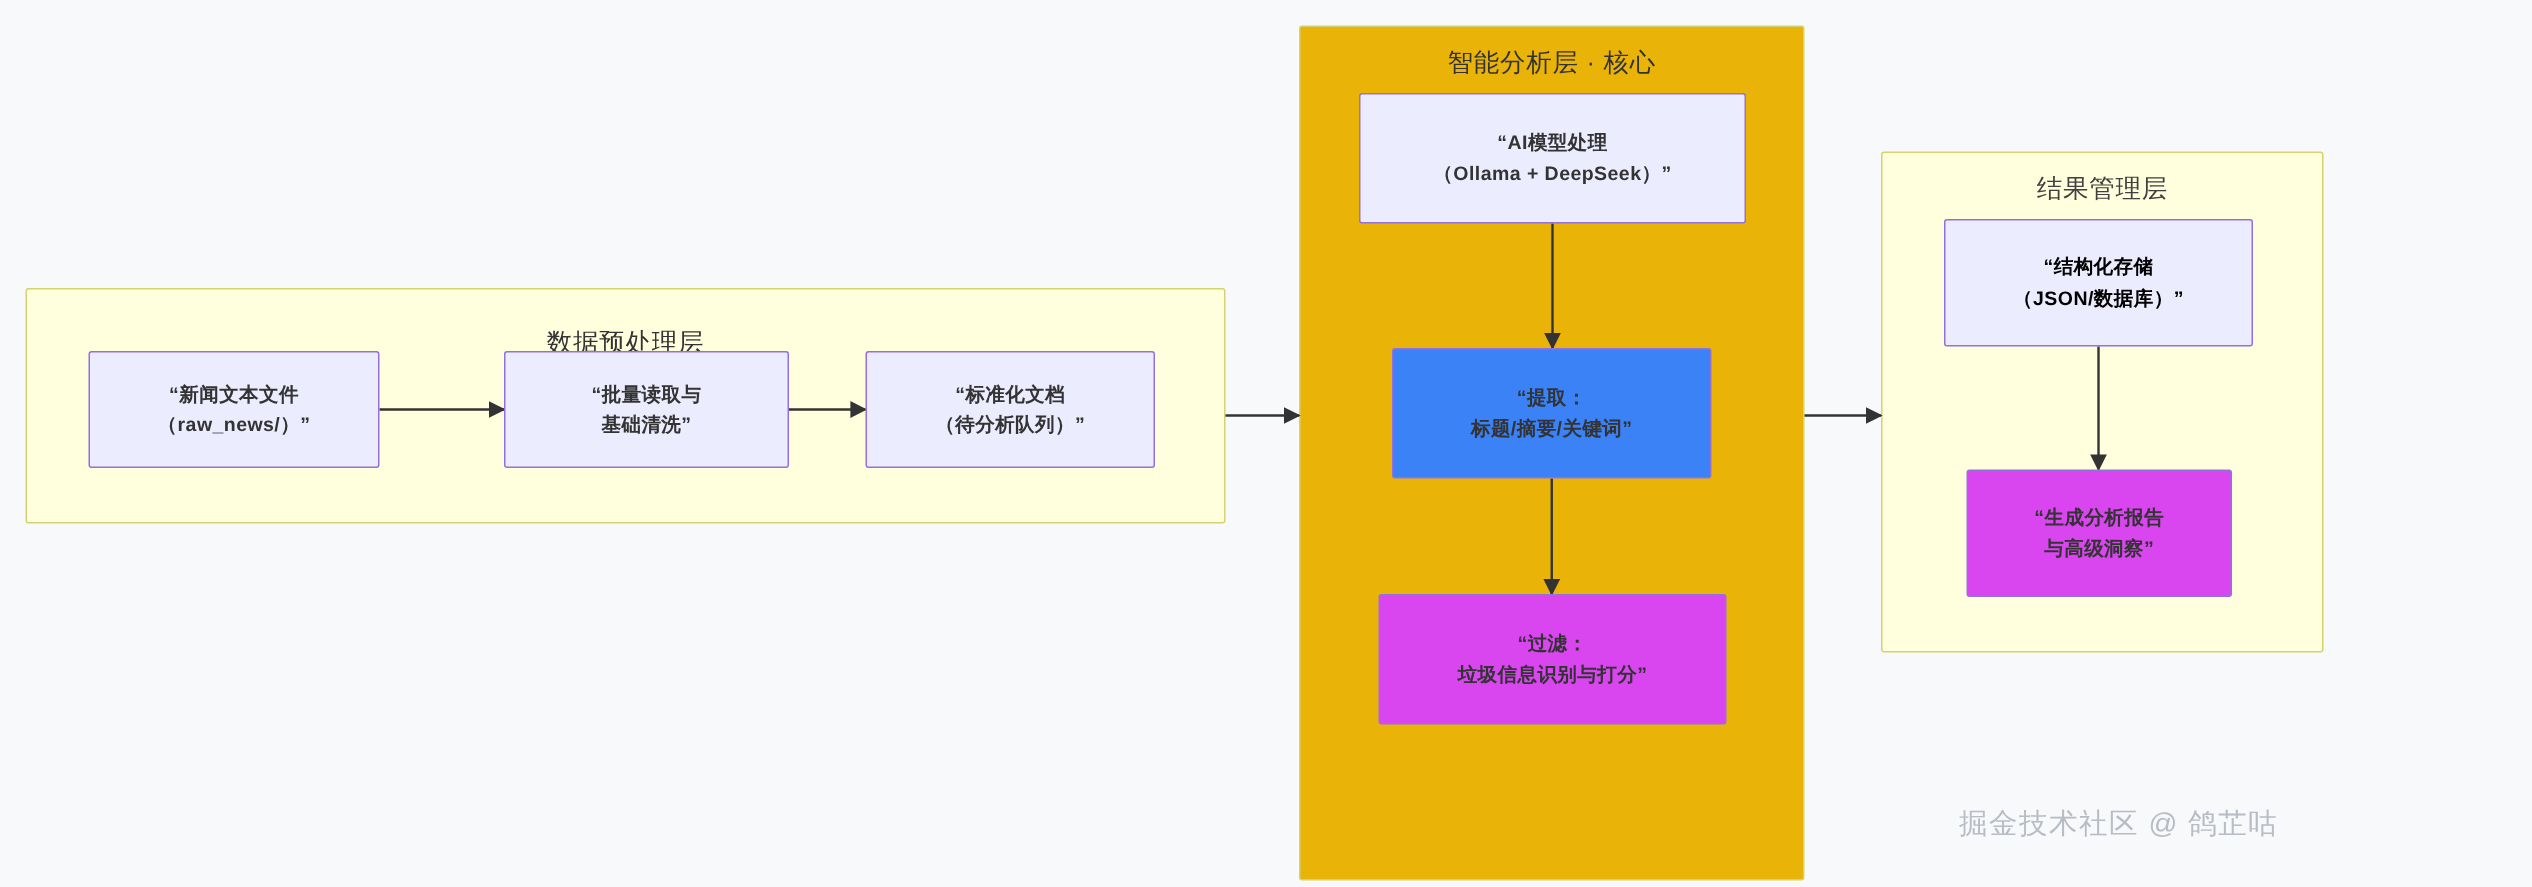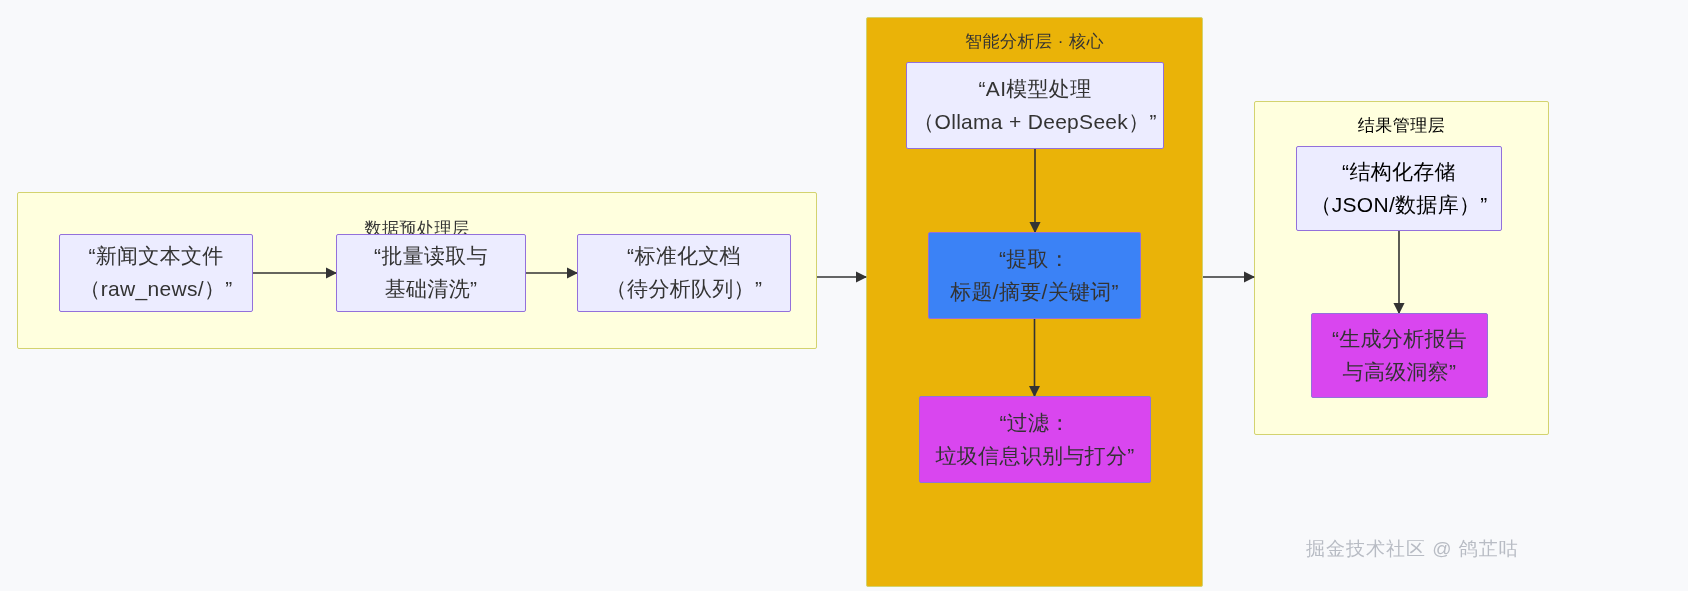--- a/index.html
+++ b/index.html
@@ -35,25 +35,26 @@
   .node {
     position: absolute;
     background: #ececff;
     border: 1.3px solid #9370db;
     border-radius: 2px;
     box-sizing: border-box;
     display: flex;
     flex-direction: column;
     align-items: center;
     justify-content: center;
-    font-size: 21px;
+    font-size: 13px;
     color: #333333;
     line-height: 1.55;
     text-align: center;
     letter-spacing: 0.3px;
+    font-weight: bold;
   }
   .node .ln { display: block; white-space: nowrap; }
   svg.edges {
     position: absolute;
     left: 0;
     top: 0;
     width: 1688px;
     height: 591px;
     pointer-events: none;
     overflow: visible;
@@ -73,21 +74,21 @@
 
   <div class="cluster" id="cluster-preprocess" style="left: 17px; top: 192px; width: 800px; height: 157px; background: rgb(255, 255, 222); border-color: rgb(211, 211, 111);">
     <div class="cluster-title" style="top: 12px; color: rgb(51, 51, 51); margin-top: 12px;">数据预处理层</div>
   </div>
 
   <div class="cluster" id="cluster-analysis" style="left: 866px; top: 17px; width: 337px; height: 570px; background: #eab308; border-color: rgb(211, 211, 111);">
     <div class="cluster-title" style="top: 12px; color: rgb(51, 51, 51);">智能分析层 · 核心</div>
   </div>
 
   <div class="cluster" id="cluster-results" style="left: 1254px; top: 101px; width: 295px; height: 334px; background: rgb(255, 255, 222); border-color: rgb(211, 211, 111);">
-    <div class="cluster-title" style="top: 12px; color: #000000;">结果管理层</div>
+    <div class="cluster-title" style="top: 12px; color: #404040;">结果管理层</div>
   </div>
 
   <svg class="edges" id="edge-layer">
     <defs>
       <marker id="arrowhead" viewBox="0 0 10 10" refX="9" refY="5" markerWidth="7" markerHeight="7" orient="auto-start-reverse">
         <path d="M 0 0 L 10 5 L 0 10 z" fill="#333333"></path>
       </marker>
     </defs>
     <g id="edge-paths">
         <line x1="253" y1="273" x2="336" y2="273" stroke="#333333" stroke-width="1.6" marker-end="url(#arrowhead)"></line>
@@ -103,21 +104,21 @@
   <div class="node" id="node-raw-news" style="left: 59px; top: 234px; width: 194px; height: 78px; background: rgb(236, 236, 255); border-color: rgb(147, 112, 219); color: rgb(51, 51, 51);">
     <span class="ln">“新闻文本文件</span>
     <span class="ln">（raw_news/）”</span>
   </div>
 
   <div class="node" id="node-batch-read-clean" style="left: 336px; top: 234px; width: 190px; height: 78px; background: rgb(236, 236, 255); border-color: rgb(147, 112, 219); color: rgb(51, 51, 51);">
     <span class="ln">“批量读取与</span>
     <span class="ln">基础清洗”</span>
   </div>
 
-  <div class="node" id="node-normalized-doc" style="left: 577px; top: 234px; width: 214px; height: 78px; background: rgb(236, 236, 255); border-color: rgb(147, 112, 219); color: rgb(51, 51, 51);">
+  <div class="node" id="node-normalized-doc" style="left: 577px; top: 234px; width: 193px; height: 78px; background: rgb(236, 236, 255); border-color: rgb(147, 112, 219); color: rgb(51, 51, 51);">
     <span class="ln">“标准化文档</span>
     <span class="ln">（待分析队列）”</span>
   </div>
 
   <div class="node" id="node-ai-model" style="left: 906px; top: 62px; width: 258px; height: 87px; background: rgb(236, 236, 255); border-color: rgb(147, 112, 219); color: rgb(51, 51, 51);">
     <span class="ln">“AI模型处理</span>
     <span class="ln">（Ollama + DeepSeek）”</span>
   </div>
 
   <div class="node" id="node-extract" style="left: 928px; top: 232px; width: 213px; height: 87px; background: #3b82f6; border-color: rgb(147, 112, 219); color: rgb(51, 51, 51);">

